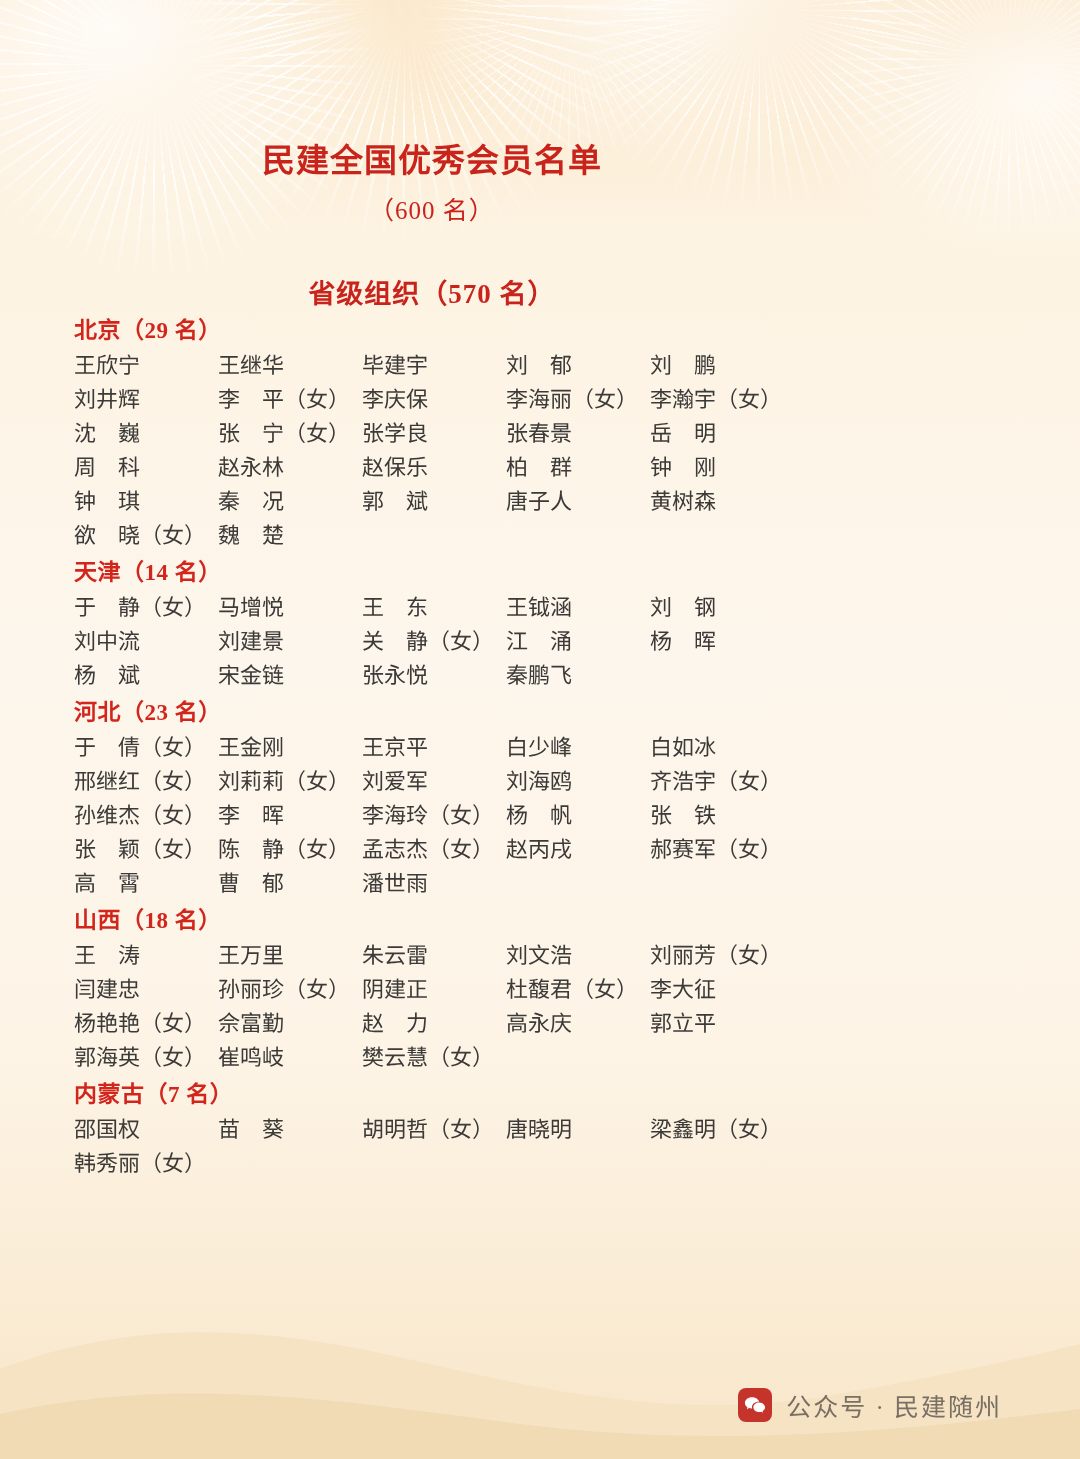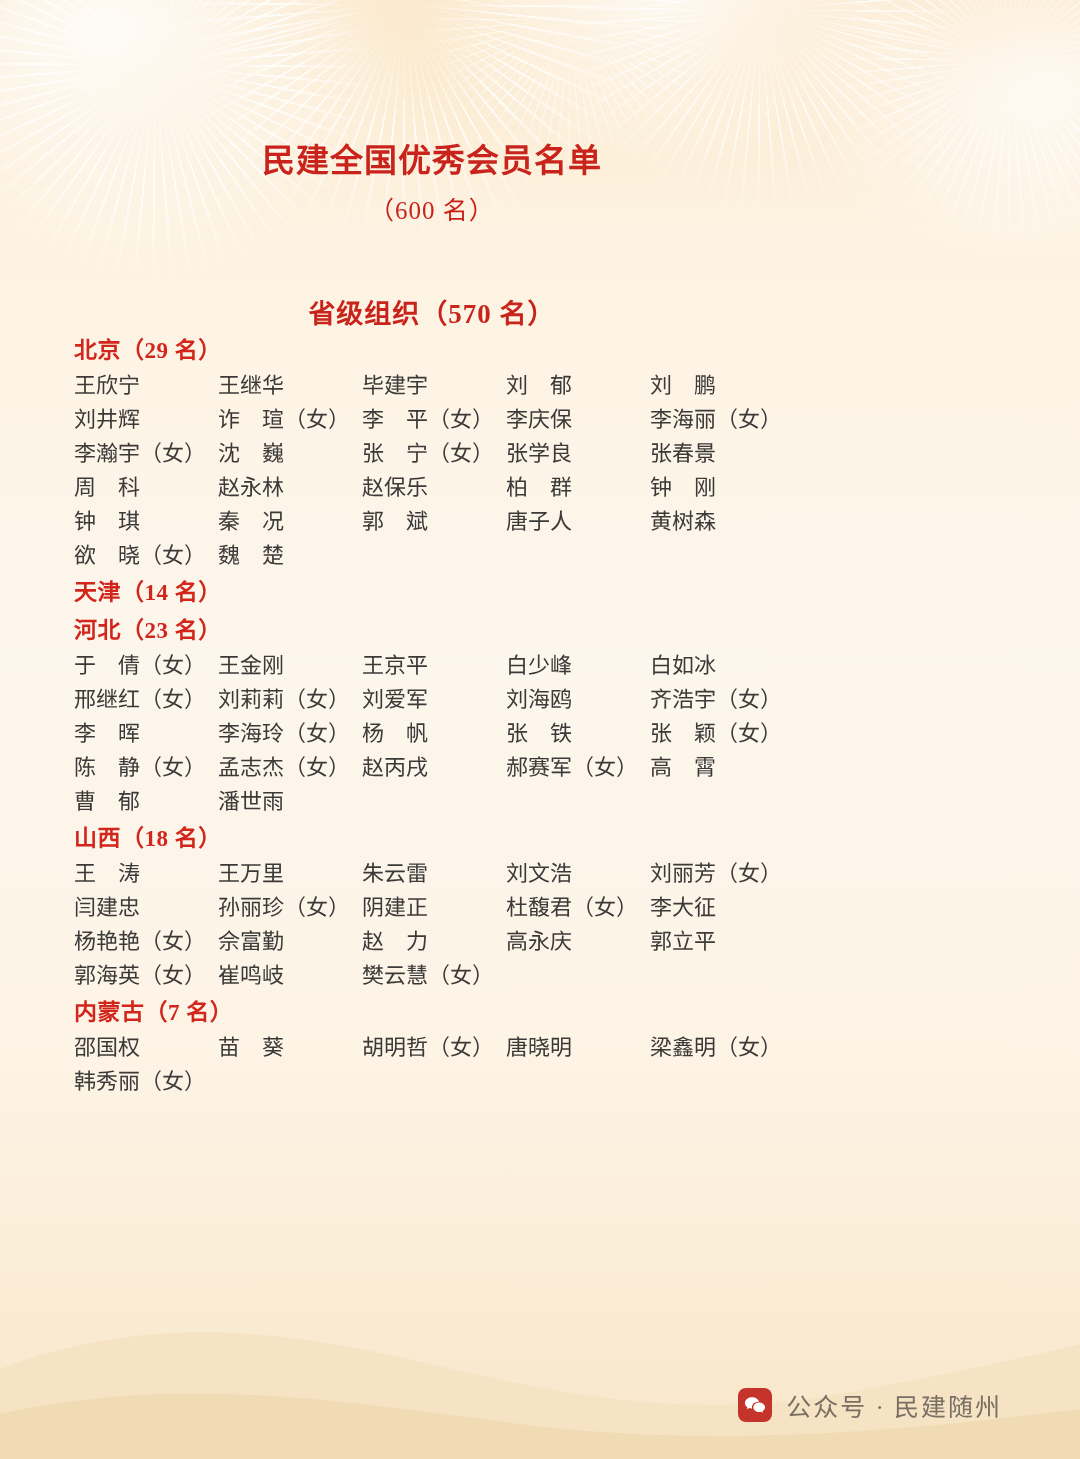--- a/index.html
+++ b/index.html
@@ -77,21 +77,21 @@
     color: #c8241c;
     font-size: 25px;
     margin-top: 8px;
     letter-spacing: 1px;
   }
   .section-title {
     text-align: center;
     color: #c8241c;
     font-size: 27px;
     font-weight: bold;
-    margin-top: 66px;
+    margin-top: 46px;
     letter-spacing: 1px;
   }
 
   .group { }
   .group-title {
     color: #d2261d;
     font-size: 23px;
     font-weight: bold;
     letter-spacing: 0.5px;
     margin-bottom: 4px;
@@ -164,59 +164,76 @@
   <div id="groups">
       <div class="group">
         <div class="group-title">北京（29 名）</div>
         <div class="names">
           <div class="name">王欣宁</div>
           <div class="name">王继华</div>
           <div class="name">毕建宇</div>
           <div class="name">刘　郁</div>
           <div class="name">刘　鹏</div>
           <div class="name">刘井辉</div>
-          <div class="name">诈　瑄（女）</div>
           <div class="name">李　平（女）</div>
           <div class="name">李庆保</div>
           <div class="name">李海丽（女）</div>
           <div class="name">李瀚宇（女）</div>
           <div class="name">沈　巍</div>
           <div class="name">张　宁（女）</div>
           <div class="name">张学良</div>
           <div class="name">张春景</div>
+          <div class="name">岳　明</div>
           <div class="name">周　科</div>
           <div class="name">赵永林</div>
           <div class="name">赵保乐</div>
           <div class="name">柏　群</div>
           <div class="name">钟　刚</div>
           <div class="name">钟　琪</div>
           <div class="name">秦　况</div>
           <div class="name">郭　斌</div>
           <div class="name">唐子人</div>
           <div class="name">黄树森</div>
           <div class="name">欲　晓（女）</div>
           <div class="name">魏　楚</div>
         </div>
       </div>
       <div class="group">
         <div class="group-title">天津（14 名）</div>
+        <div class="names">
+          <div class="name">于　静（女）</div>
+          <div class="name">马增悦</div>
+          <div class="name">王　东</div>
+          <div class="name">王钺涵</div>
+          <div class="name">刘　钢</div>
+          <div class="name">刘中流</div>
+          <div class="name">刘建景</div>
+          <div class="name">关　静（女）</div>
+          <div class="name">江　涌</div>
+          <div class="name">杨　晖</div>
+          <div class="name">杨　斌</div>
+          <div class="name">宋金链</div>
+          <div class="name">张永悦</div>
+          <div class="name">秦鹏飞</div>
+        </div>
       </div>
       <div class="group">
         <div class="group-title">河北（23 名）</div>
         <div class="names">
           <div class="name">于　倩（女）</div>
           <div class="name">王金刚</div>
           <div class="name">王京平</div>
           <div class="name">白少峰</div>
           <div class="name">白如冰</div>
           <div class="name">邢继红（女）</div>
           <div class="name">刘莉莉（女）</div>
           <div class="name">刘爱军</div>
           <div class="name">刘海鸥</div>
           <div class="name">齐浩宇（女）</div>
+          <div class="name">孙维杰（女）</div>
           <div class="name">李　晖</div>
           <div class="name">李海玲（女）</div>
           <div class="name">杨　帆</div>
           <div class="name">张　铁</div>
           <div class="name">张　颖（女）</div>
           <div class="name">陈　静（女）</div>
           <div class="name">孟志杰（女）</div>
           <div class="name">赵丙戌</div>
           <div class="name">郝赛军（女）</div>
           <div class="name">高　霄</div>

